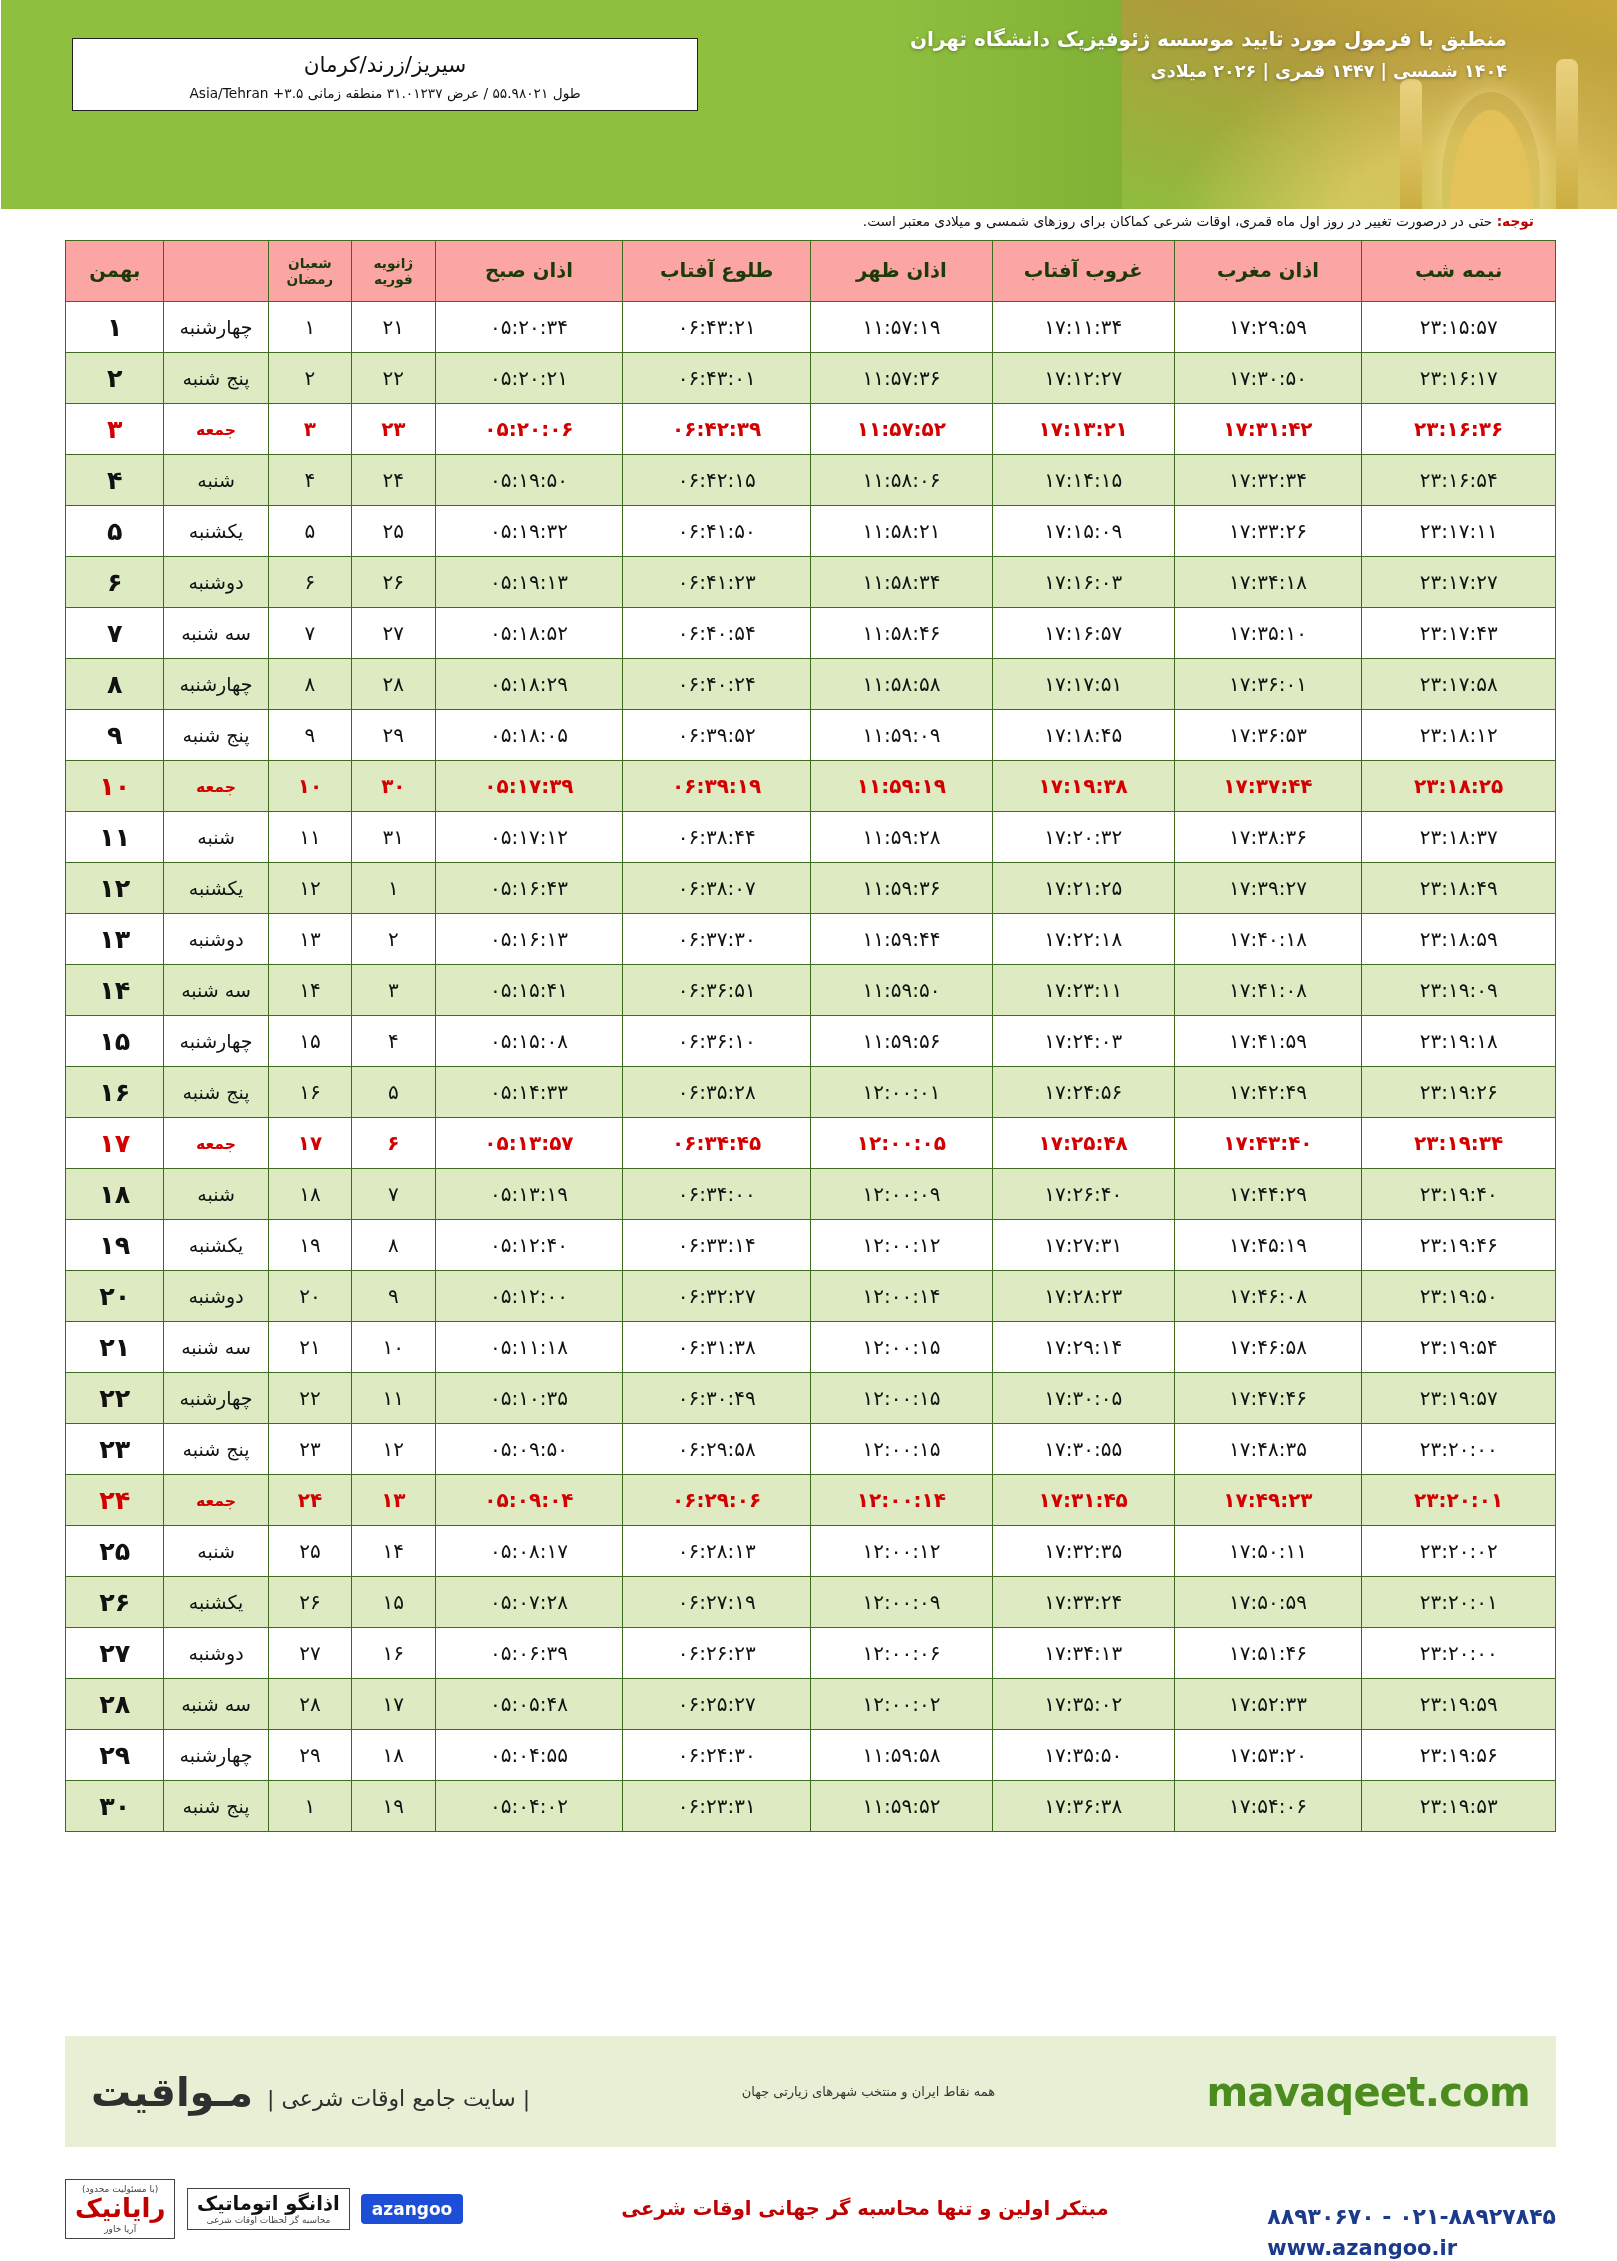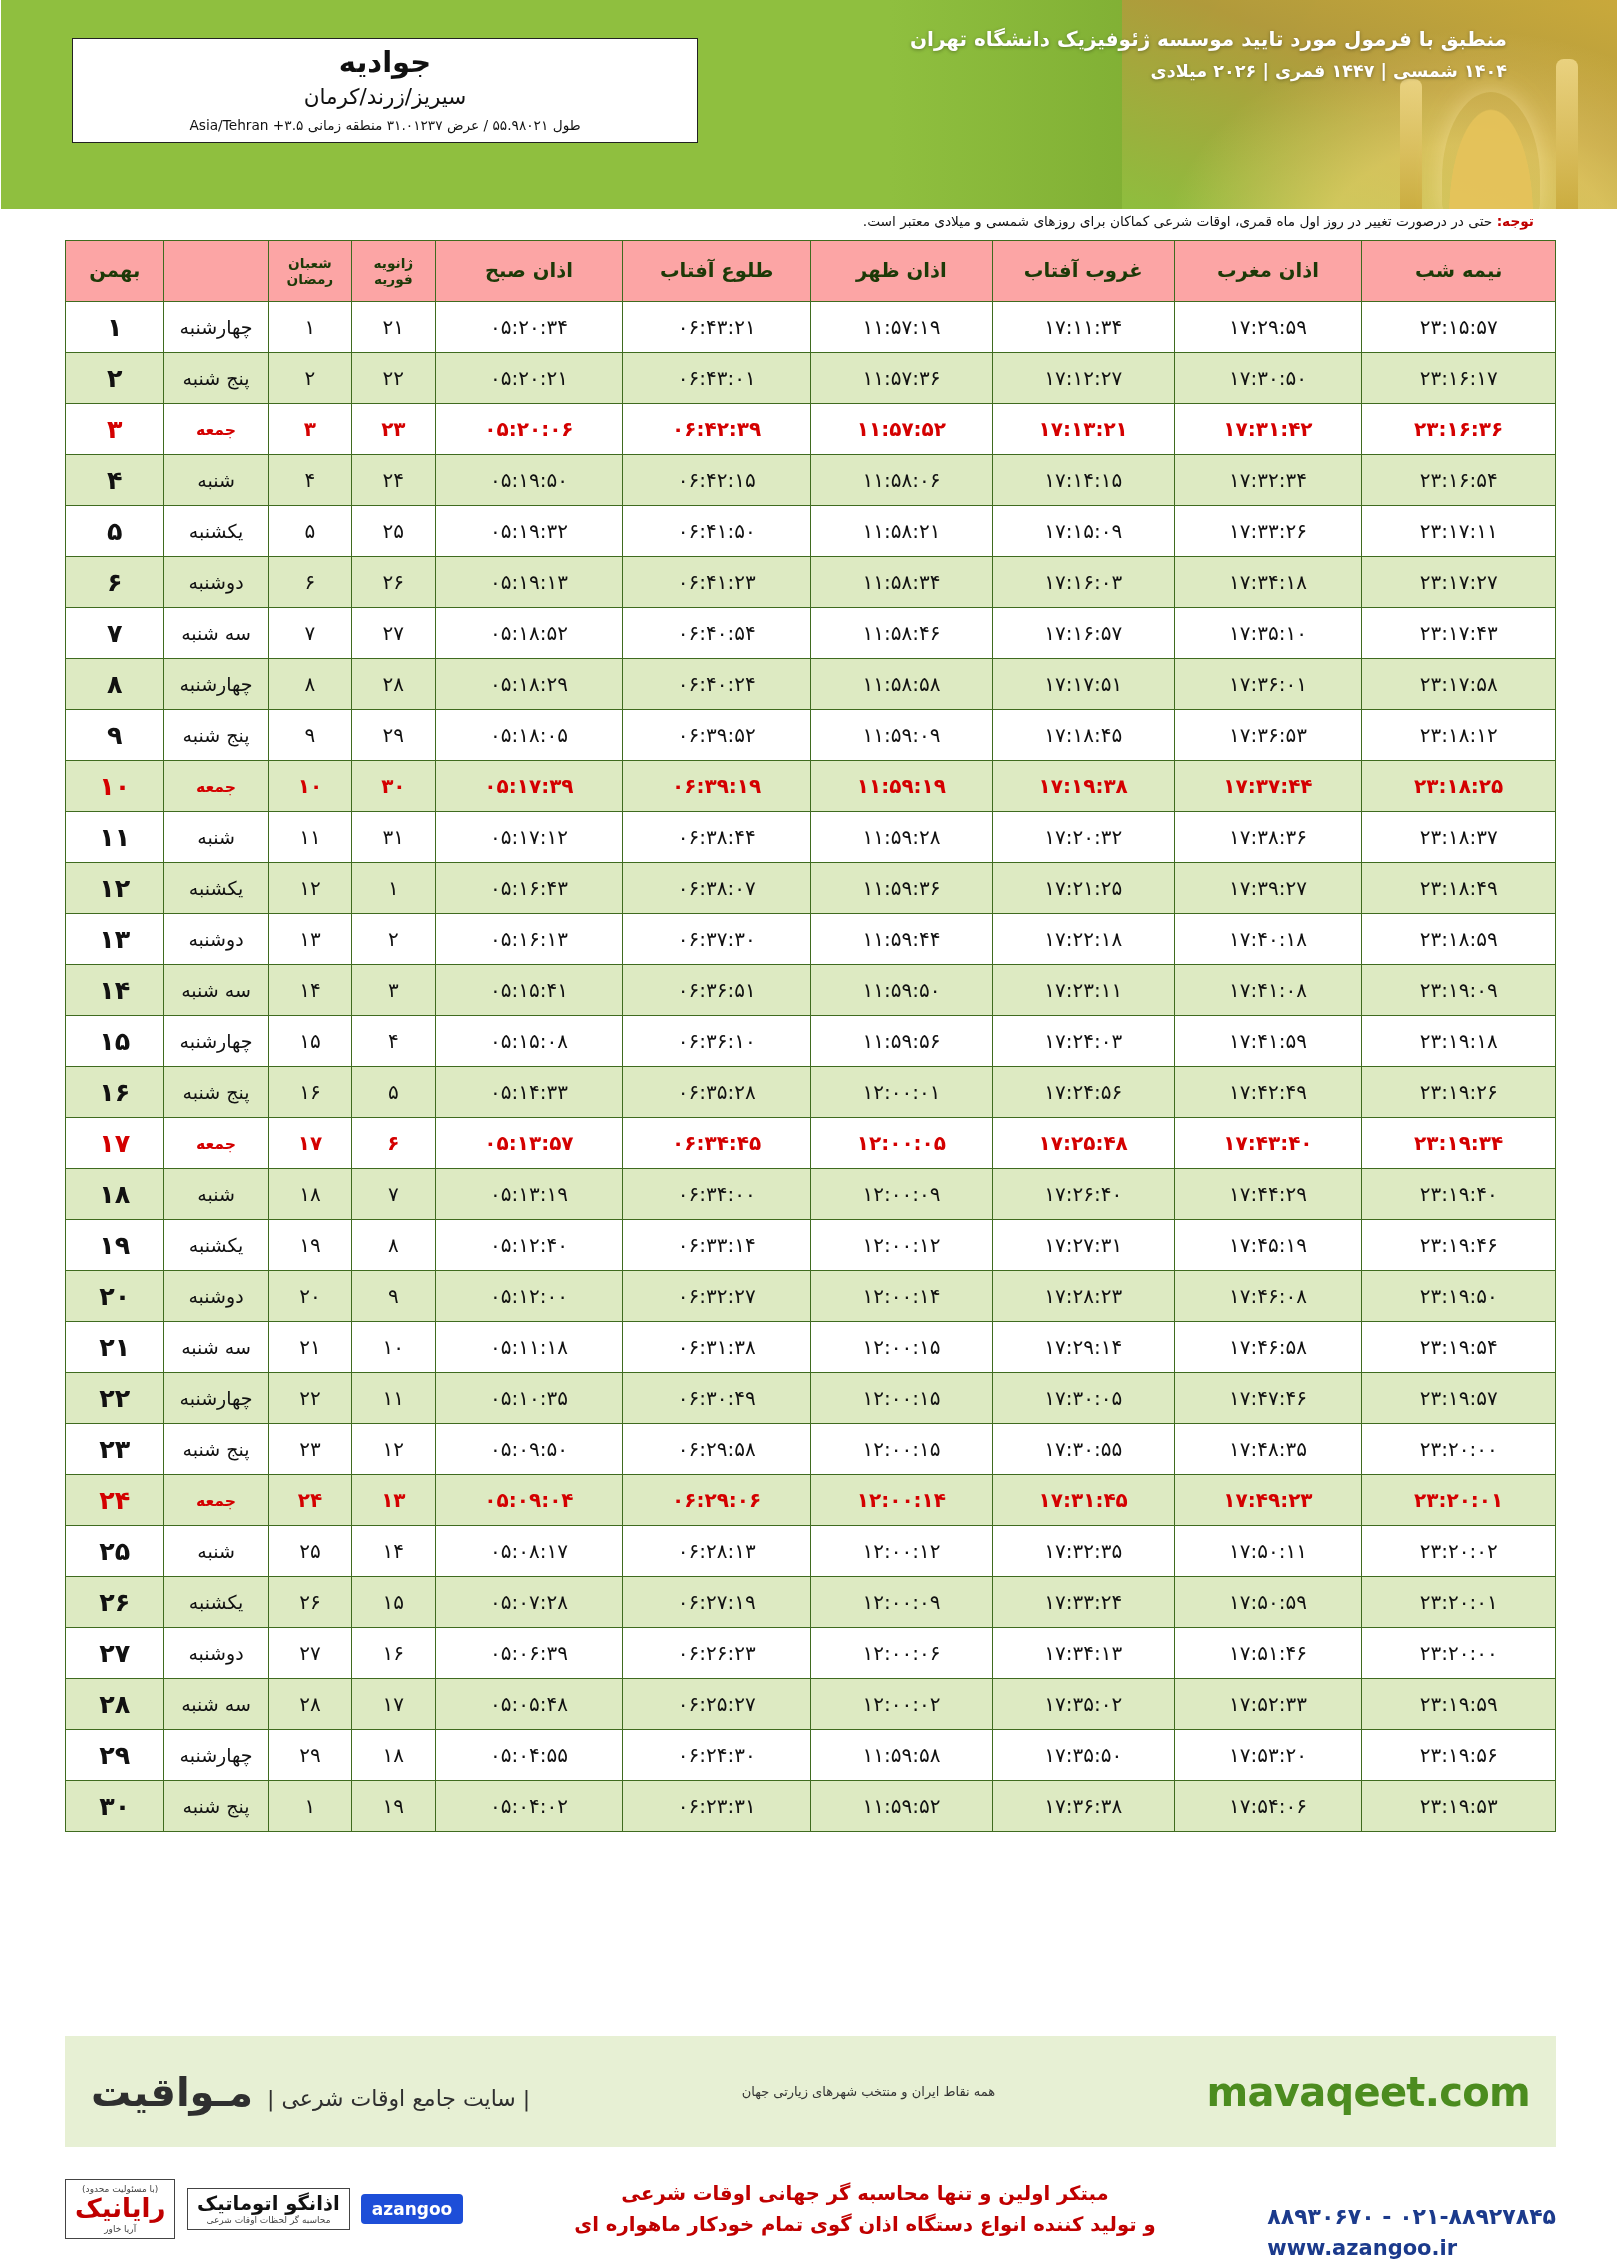--- a/index.html
+++ b/index.html
@@ -129,21 +129,20 @@
   <div class="minaret two"></div>
   <div class="dome"></div>
   <div class="minaret"></div>
 
   <div class="header-texts">
     <div class="h-sub">منطبق با فرمول مورد تایید موسسه ژئوفیزیک دانشگاه تهران</div>
     <div class="h-years">۱۴۰۴ شمسی | ۱۴۴۷ قمری | ۲۰۲۶ میلادی</div>
   </div>
 
   <div class="locbox">
-    <div class="loc-city">جوادیه</div>
     <div class="loc-sub">سیریز/زرند/کرمان</div>
     <div class="loc-geo">طول ۵۵.۹۸۰۲۱ / عرض ۳۱.۰۱۲۳۷ منطقه زمانی ۳.۵+ Asia/Tehran</div>
   </div>
 </div>
 
 <div class="note">
   <b>توجه:</b>
   <span>حتی در درصورت تغییر در روز اول ماه قمری، اوقات شرعی کماکان برای روزهای شمسی و میلادی معتبر است.</span>
 </div>
 
@@ -557,21 +556,20 @@
   </div>
 
   <div class="foot-bottom">
     <div class="phones">
       <div>۰۲۱-۸۸۹۲۷۸۴۵ - ۸۸۹۳۰۶۷۰</div>
       <div class="site">www.azangoo.ir</div>
     </div>
 
     <div class="foot-red">
       <div>مبتکر اولین و تنها محاسبه گر جهانی اوقات شرعی</div>
-      <div>و تولید کننده انواع دستگاه اذان گوی تمام خودکار ماهواره ای</div>
     </div>
 
     <div class="logos">
       <div class="logo-azan-wrap">
         <div class="logo-azan">
           <span>azangoo</span>
         </div>
       </div>
       <div class="logo-box">
         <span>اذانگو اتوماتیک</span>

